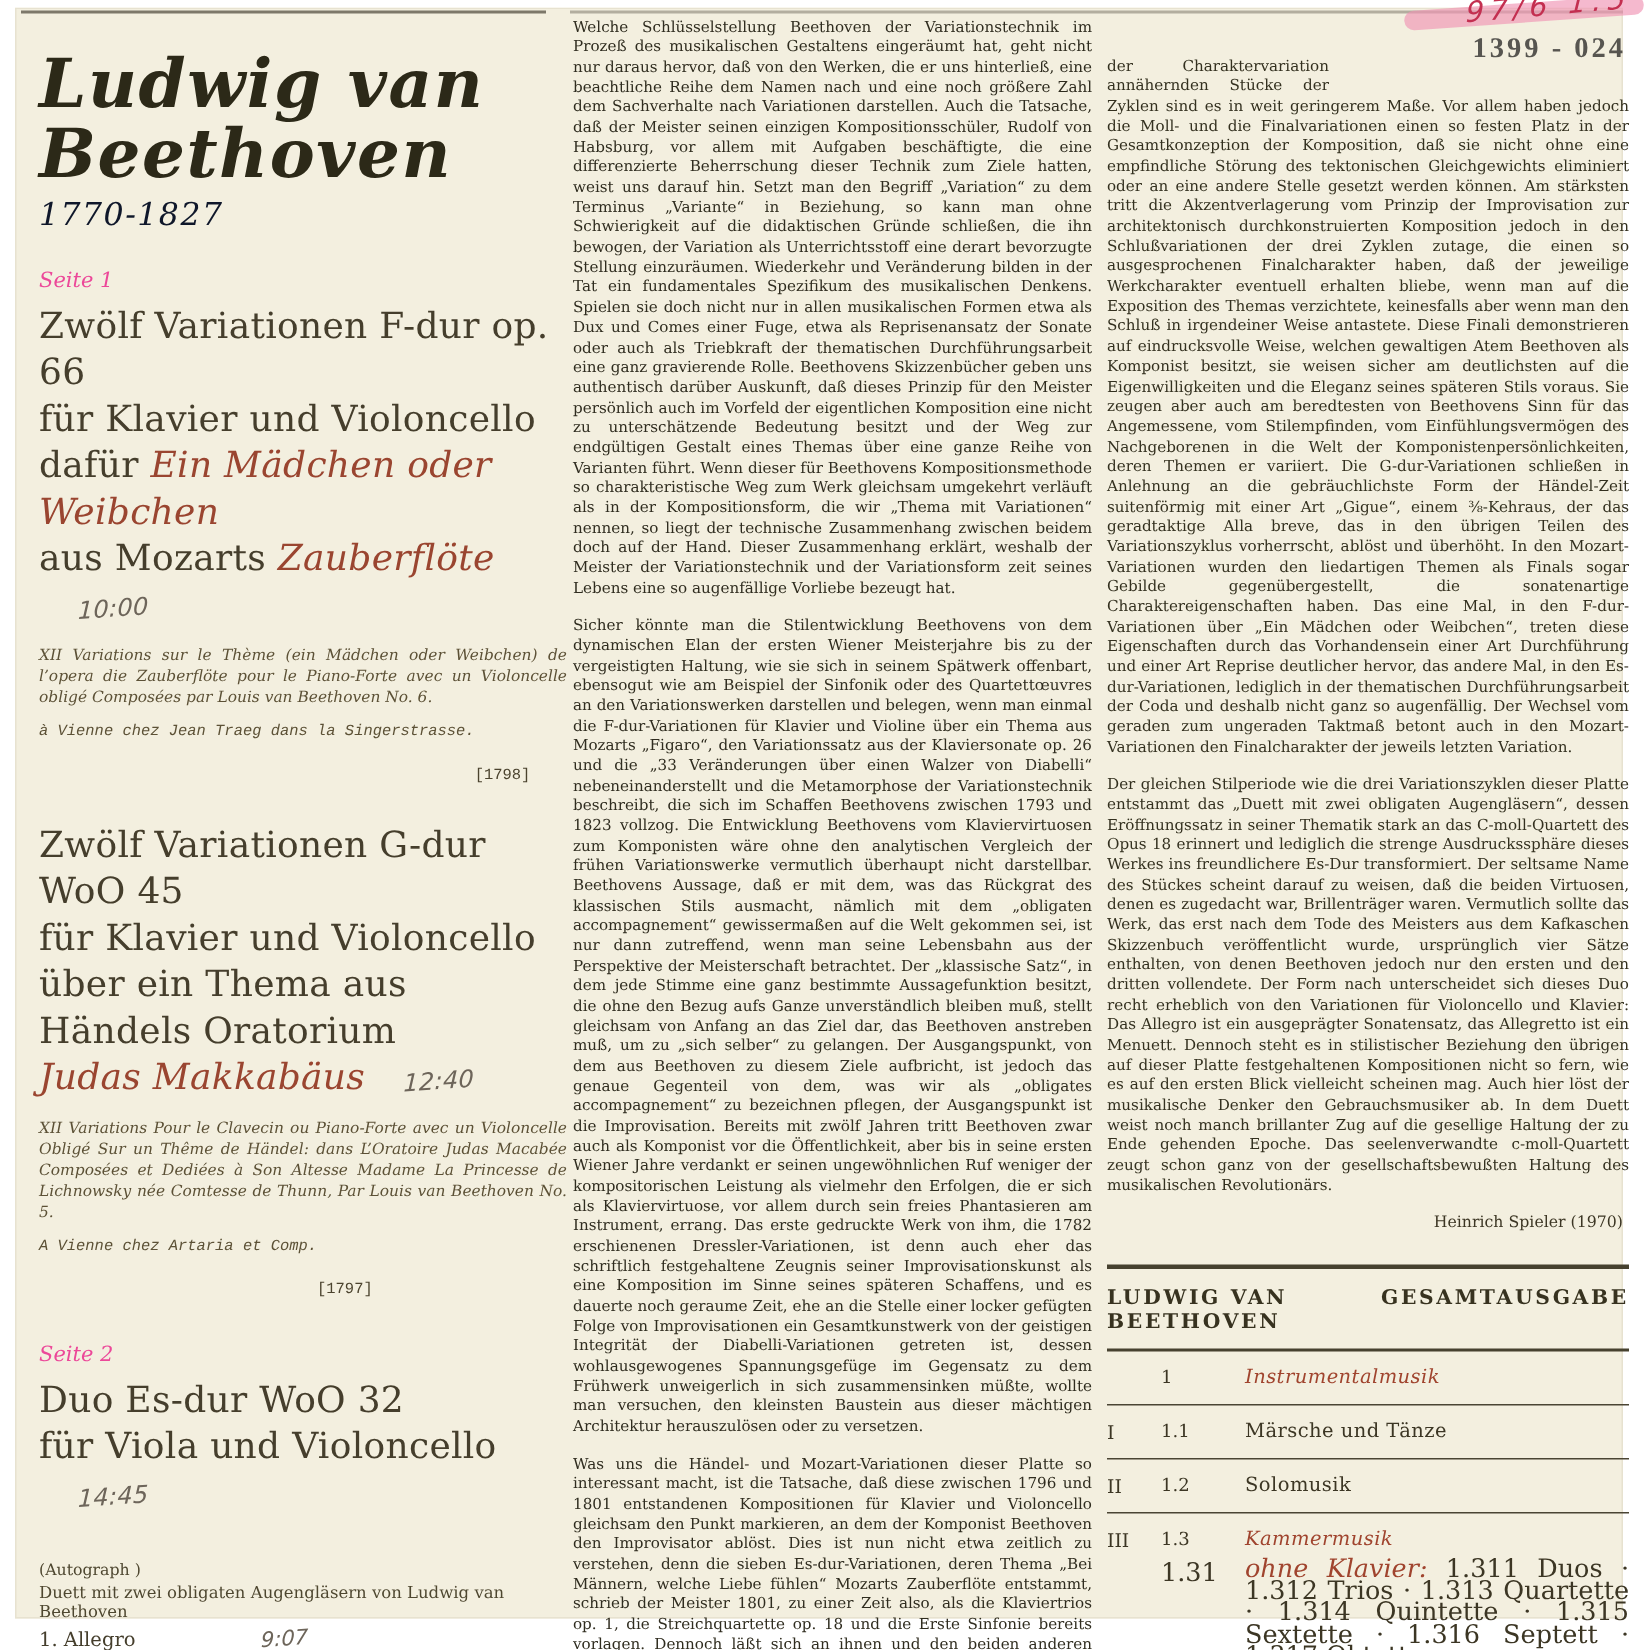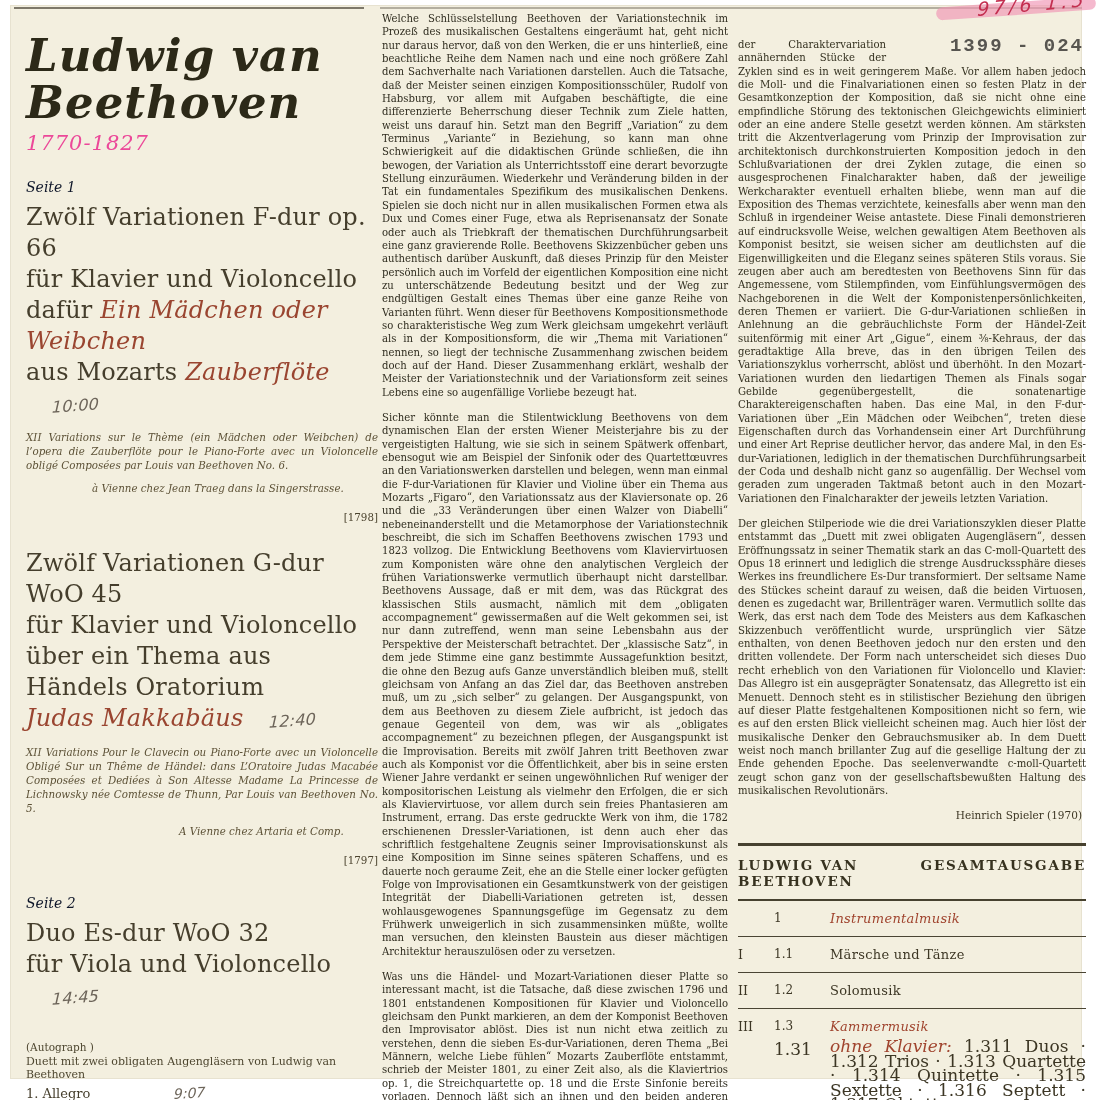--- a/index.html
+++ b/index.html
@@ -21,35 +21,35 @@
   
   .col-left  {position:absolute; left:26px;  top:18px;  width:352px;}
   .col-mid   {position:absolute; left:382px; top:12px;  width:346px;}
   .col-right {position:absolute; left:738px; top:38px;  width:348px;}
 
   
   .composer-title{
     font-size:45px; font-style:italic; font-weight:700; letter-spacing:1px;
     color:#2c2918; line-height:1.05; margin-top:14px;
   }
-  .composer-dates{font-size:21px; font-style:italic; color:#ec4899; margin-top:4px; letter-spacing:1px;}
-  .seite-label{font-size:14px; font-style:italic; color:#0f172a; margin-top:24px;}
+  .composer-dates{font-size:21px; font-style:italic; color:#0f172a; margin-top:4px; letter-spacing:1px;}
+  .seite-label{font-size:14px; font-style:italic; color:#ec4899; margin-top:24px;}
   .work-head{margin-top:7px;}
   .wl{font-size:24px; line-height:31px; color:#453e2c; letter-spacing:.2px;}
   .theme{font-style:italic; color:#9a4530;}
   .hand{
     font-family:"DejaVu Sans",sans-serif; font-style:italic; color:#6d655a;
     display:inline-block; transform:rotate(-4deg) skewX(-6deg);
   }
   .time{font-size:16px; margin-left:26px;}
   .imprint{
     font-size:10.3px; font-style:italic; color:#5c5136; line-height:14px;
     text-align:justify; margin:9px 0 0 0;
   }
-  .imprint-last{display:flex; justify-content:flex-end; font-style:italic;}
+  .imprint-last{display:flex; justify-content:flex-start; font-style:italic;font-family:Liberation Mono, monospace;}
   .imprint-year{font-style:normal; color:#4b432e;margin-top:29px;}
   .autograph{font-size:10.5px; color:#4e4730; margin-top:28px;}
   .subtitle{font-size:11px; color:#4e4730; margin-top:2px;}
   .mov{font-size:13px; color:#453e2c; margin-top:4px;}
   .mov-label{display:inline-block; min-width:148px;}
   .mov .time{font-size:14px; margin-left:0;}
 
   
   .body-text{
     font-size:10.1px; line-height:13.35px; text-align:justify;
@@ -66,22 +66,22 @@
     position:absolute; top:2px; right:-4px; width:160px; height:13px;
     background:#ef93b4; opacity:.65; border-radius:8px; transform:rotate(-4deg);
   }
   .hand-red{
     position:absolute; top:-2px; right:4px;
     font-family:"DejaVu Sans",sans-serif; font-style:italic;
     font-size:19px; color:#c32f50; transform:rotate(-5deg) skewX(-8deg);
     letter-spacing:4px; white-space:nowrap;
   }
   .catalog-number{
-    position:absolute; top:40px; right:8px;
-    font-family:Liberation Mono, monospace;
+    position:absolute; top:26px; right:8px;
+    font-family:Liberation Serif, serif;
     font-weight:700; font-size:19px; color:#575550; letter-spacing:2px;
   }
 
   
   .catalog{margin-top:22px; border-top:3px solid #46412f;}
   .cat-header{
     display:flex; justify-content:space-between; padding:11px 0 10px 0;
     border-bottom:2px solid #46412f;
     font-size:13.5px; letter-spacing:1.8px; color:#37321f; font-weight:600;
   }

